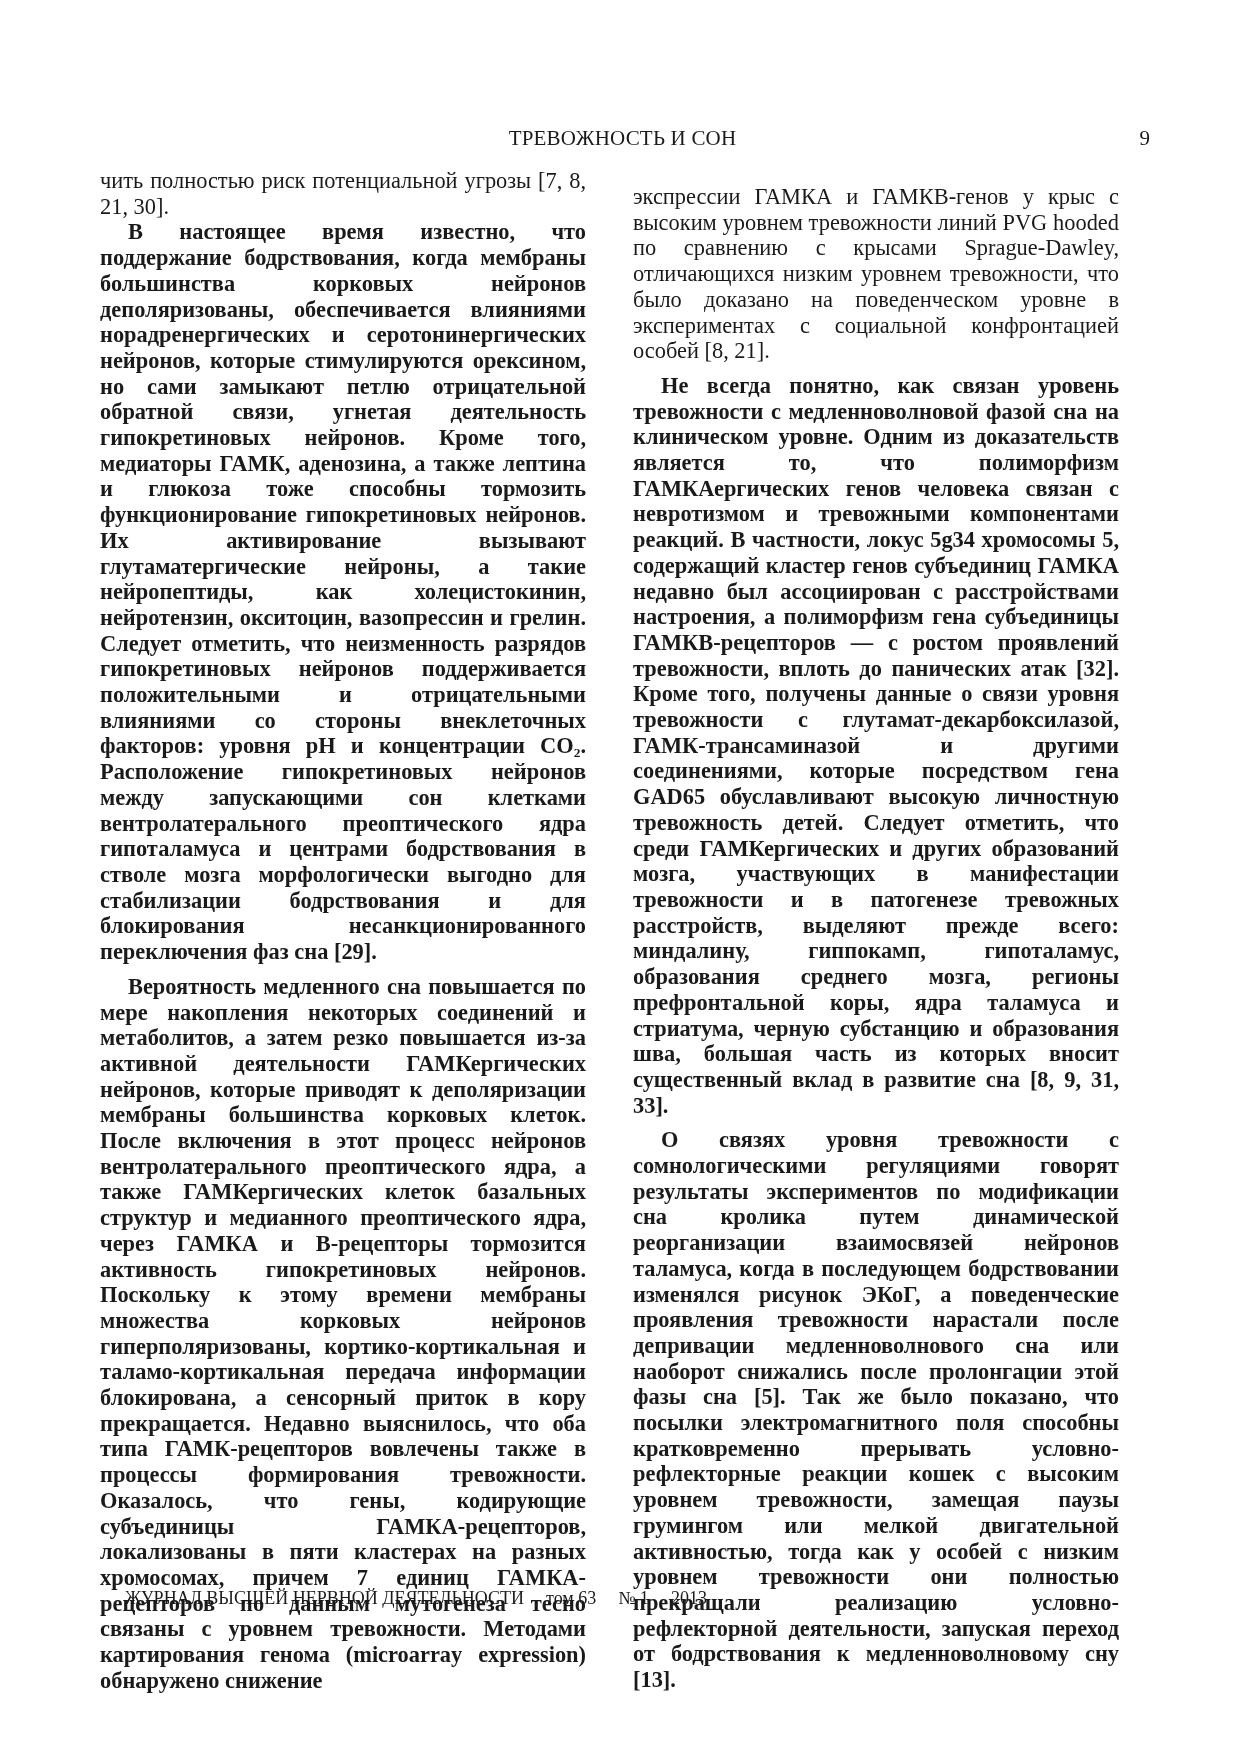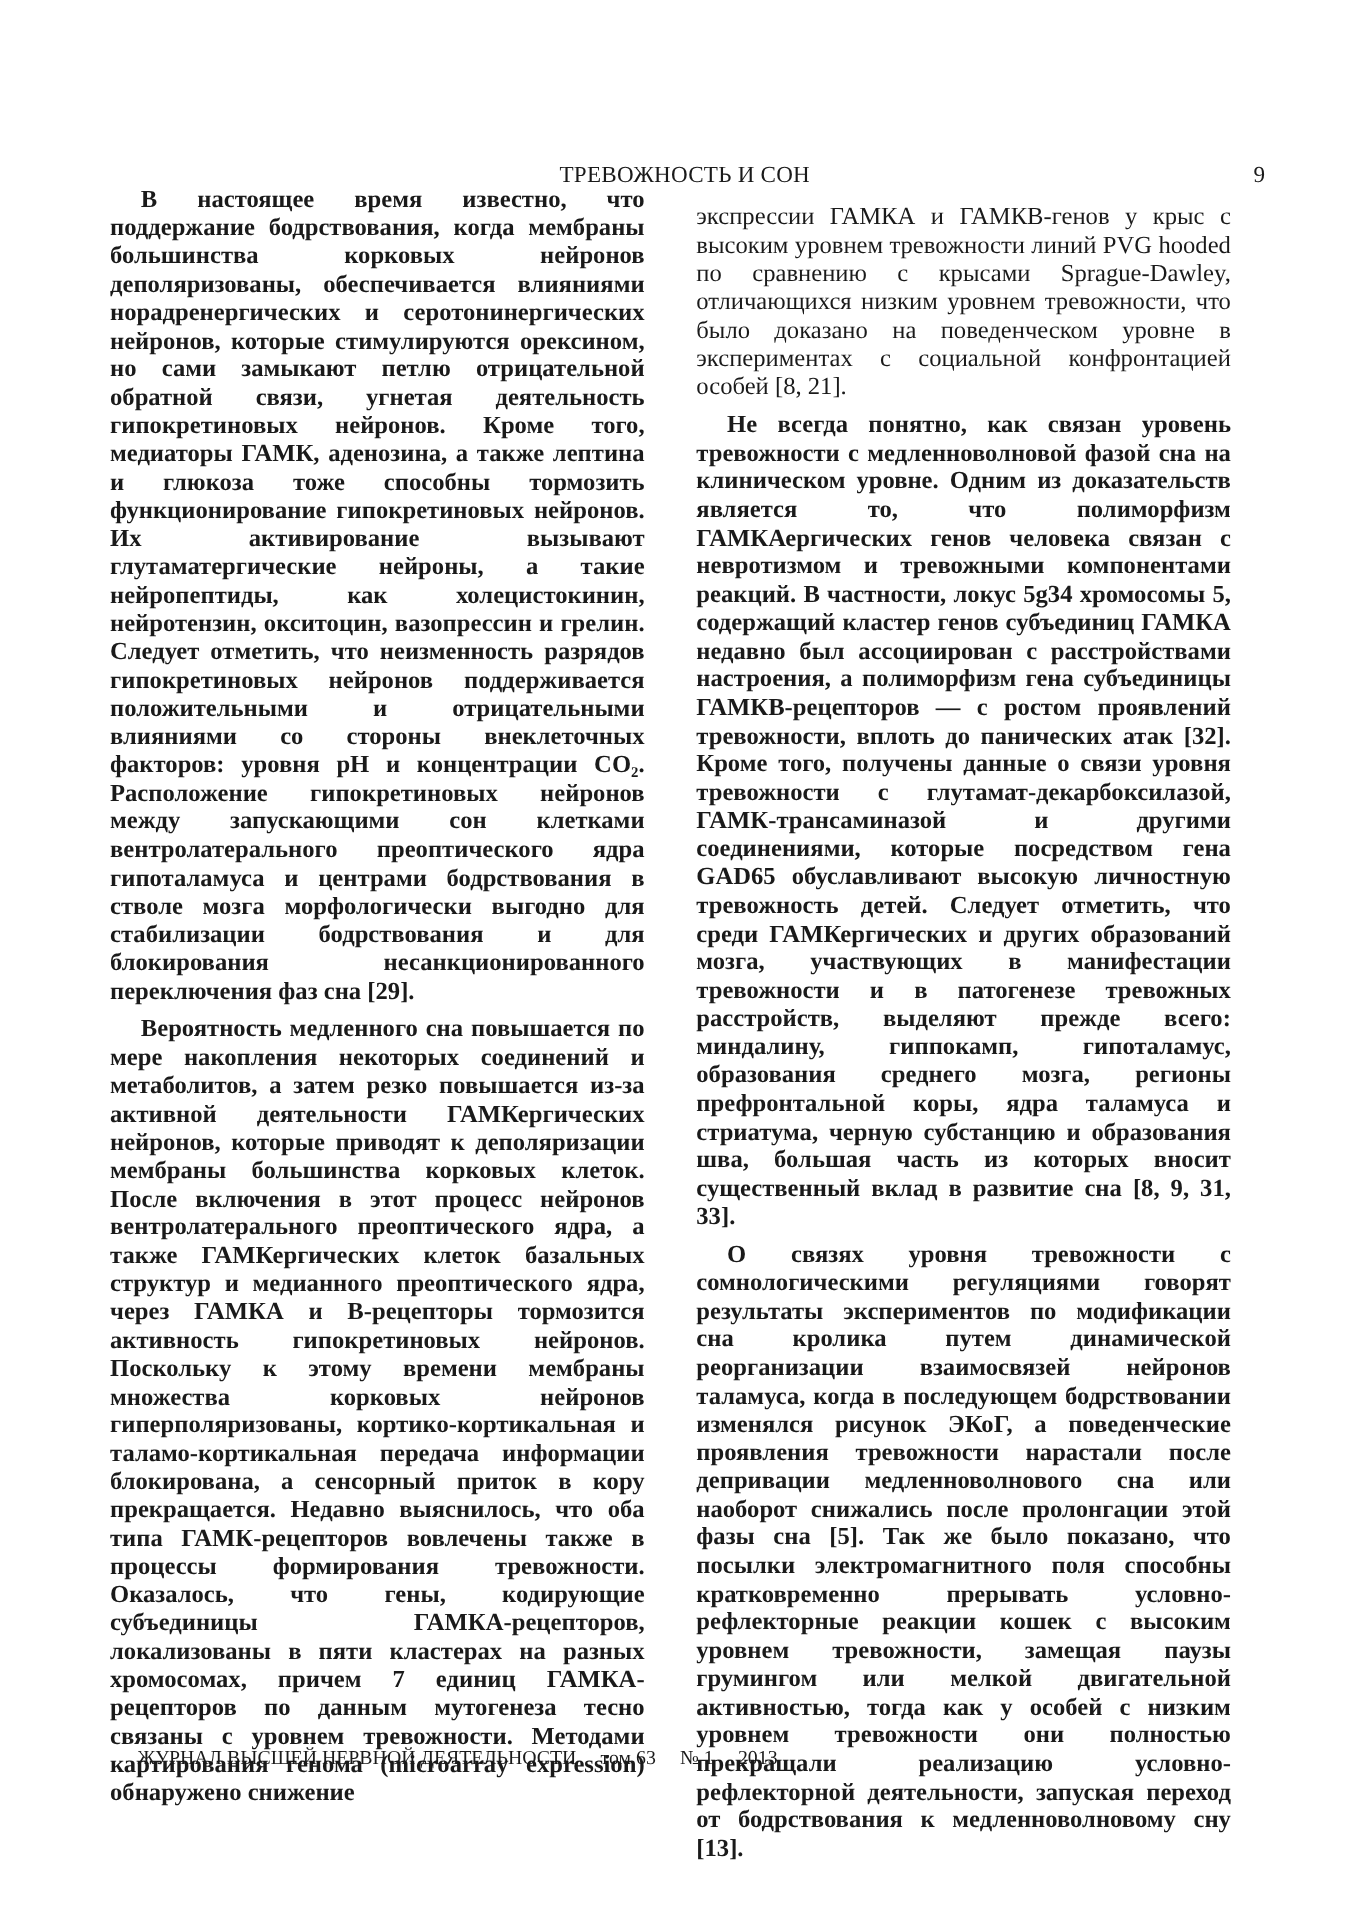--- a/index.html
+++ b/index.html
@@ -1,18 +1,18 @@
 <!DOCTYPE html>
 <html><head>
 <meta charset="utf-8">
 <style>
   html, body { margin: 0; padding: 0; background: #ffffff; }
   body { width: 1240px; height: 1754px; position: relative; overflow: hidden;
          font-family: "Liberation Serif", "DejaVu Serif", serif; color: #1a1a1a; }
-  .header { position: absolute; top: 126px; left: 95px; width: 1055px; height: 30px; margin-top: 20px; }
+  .header { position: absolute; top: 126px; left: 95px; width: 1055px; height: 30px; }
   .running-title { position: absolute; left: 0; width: 100%; text-align: center;
                    font-size: 21px; letter-spacing: 0.2px; }
   .page-number { position: absolute; right: 0; font-size: 21px; }
   .col { position: absolute; top: 168px; width: 486px; font-size: 22.4px; line-height: 25.7px;
          text-align: justify; hyphens: manual; }
   .col-left { left: 100px; }
   .col-right { left: 633px; margin-top: 16px; }
   .col p { margin: 0; text-indent: 0; }
   .col p.indent { text-indent: 28px; font-weight: bold; }
   .col p.gap { margin-top: 9px; }
@@ -21,20 +21,21 @@
 </style>
 </head>
 <body>
 
 <div class="header">
   <div class="running-title">ТРЕВОЖНОСТЬ И СОН</div>
   <div class="page-number">9</div>
 </div>
 
 <div class="col col-left">
+  <p>чить полностью риск потенциальной угрозы [7, 8, 21, 30].</p>
   <p class="indent">В настоящее время известно, что поддержание бодрствования, когда мембраны большинства корковых нейронов деполяризованы, обеспечивается влияниями норадренергических и серотонинергических нейронов, которые стимулируются орексином, но сами замыкают петлю отрицательной обратной связи, угнетая деятельность гипокретиновых нейронов. Кроме того, медиаторы ГАМК, аденозина, а также лептина и глюкоза тоже способны тормозить функционирование гипокретиновых нейронов. Их активирование вызывают глутаматергические нейроны, а такие нейропептиды, как холецистокинин, нейротензин, окситоцин, вазопрессин и грелин. Следует отметить, что неизменность разрядов гипокретиновых нейронов поддерживается положительными и отрицательными влияниями со стороны внеклеточных факторов: уровня pH и концентрации CO₂. Расположение гипокретиновых нейронов между запускающими сон клетками вентролатерального преоптического ядра гипоталамуса и центрами бодрствования в стволе мозга морфологически выгодно для стабилизации бодрствования и для блокирования несанкционированного переключения фаз сна [29].</p>
   <p class="indent gap">Вероятность медленного сна повышается по мере накопления некоторых соединений и метаболитов, а затем резко повышается из-за активной деятельности ГАМКергических нейронов, которые приводят к деполяризации мембраны большинства корковых клеток. После включения в этот процесс нейронов вентролатерального преоптического ядра, а также ГАМКергических клеток базальных структур и медианного преоптического ядра, через ГАМКА и В-рецепторы тормозится активность гипокретиновых нейронов. Поскольку к этому времени мембраны множества корковых нейронов гиперполяризованы, кортико-кортикальная и таламо-кортикальная передача информации блокирована, а сенсорный приток в кору прекращается. Недавно выяснилось, что оба типа ГАМК-рецепторов вовлечены также в процессы формирования тревожности. Оказалось, что гены, кодирующие субъединицы ГАМКА-рецепторов, локализованы в пяти кластерах на разных хромосомах, причем 7 единиц ГАМКА-рецепторов по данным мутогенеза тесно связаны с уровнем тревожности. Методами картирования генома (microarray expression) обнаружено снижение</p>
 </div>
 
 <div class="col col-right">
   <p>экспрессии ГАМКА и ГАМКВ-генов у крыс с высоким уровнем тревожности линий PVG hooded по сравнению с крысами Sprague-Dawley, отличающихся низким уровнем тревожности, что было доказано на поведенческом уровне в экспериментах с социальной конфронтацией особей [8, 21].</p>
   <p class="indent gap">Не всегда понятно, как связан уровень тревожности с медленноволновой фазой сна на клиническом уровне. Одним из доказательств является то, что полиморфизм ГАМКАергических генов человека связан с невротизмом и тревожными компонентами реакций. В частности, локус 5g34 хромосомы 5, содержащий кластер генов субъединиц ГАМКА недавно был ассоциирован с расстройствами настроения, а полиморфизм гена субъединицы ГАМКВ-рецепторов — с ростом проявлений тревожности, вплоть до панических атак [32]. Кроме того, получены данные о связи уровня тревожности с глутамат-декарбоксилазой, ГАМК-трансаминазой и другими соединениями, которые посредством гена GAD65 обуславливают высокую личностную тревожность детей. Следует отметить, что среди ГАМКергических и других образований мозга, участвующих в манифестации тревожности и в патогенезе тревожных расстройств, выделяют прежде всего: миндалину, гиппокамп, гипоталамус, образования среднего мозга, регионы префронтальной коры, ядра таламуса и стриатума, черную субстанцию и образования шва, большая часть из которых вносит существенный вклад в развитие сна [8, 9, 31, 33].</p>
   <p class="indent gap">О связях уровня тревожности с сомнологическими регуляциями говорят результаты экспериментов по модификации сна кролика путем динамической реорганизации взаимосвязей нейронов таламуса, когда в последующем бодрствовании изменялся рисунок ЭКоГ, а поведенческие проявления тревожности нарастали после депривации медленноволнового сна или наоборот снижались после пролонгации этой фазы сна [5]. Так же было показано, что посылки электромагнитного поля способны кратковременно прерывать условно-рефлекторные реакции кошек с высоким уровнем тревожности, замещая паузы грумингом или мелкой двигательной активностью, тогда как у особей с низким уровнем тревожности они полностью прекращали реализацию условно-рефлекторной деятельности, запуская переход от бодрствования к медленноволновому сну [13].</p>
 </div>
 

